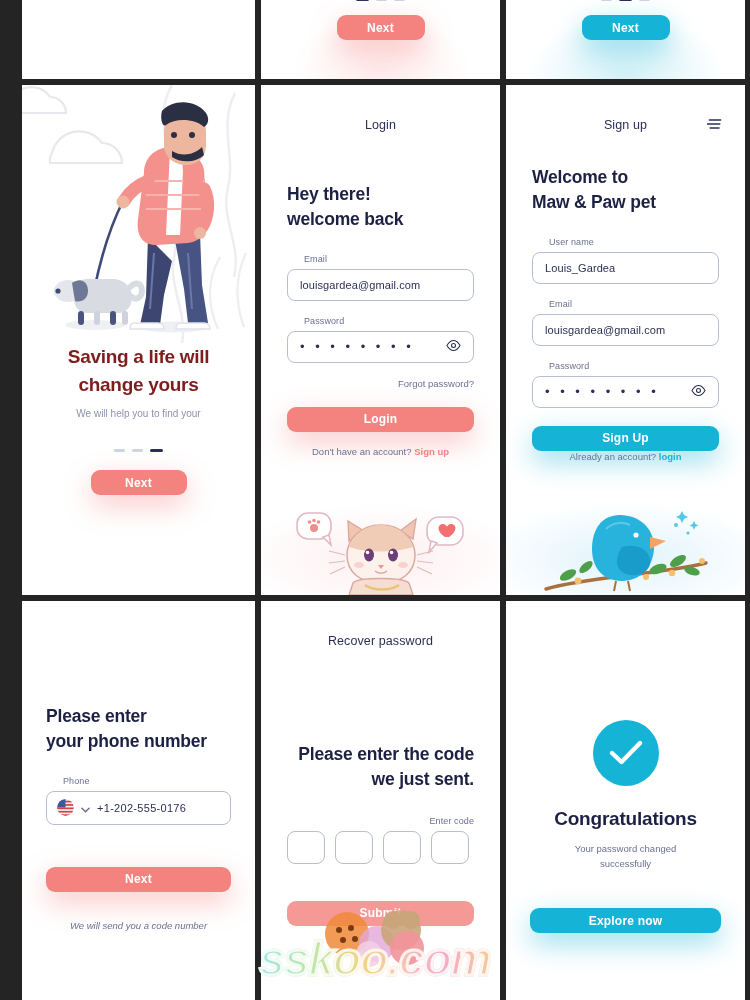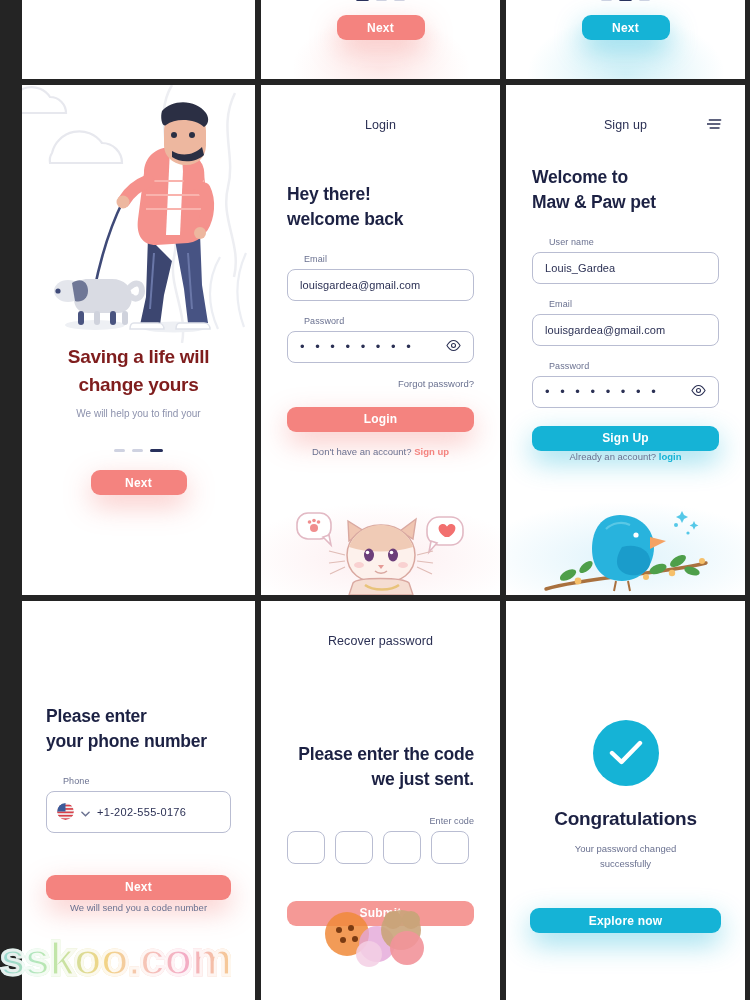--- a/index.html
+++ b/index.html
@@ -124,32 +124,34 @@
     margin:0 auto;
   }
   .congrats-title {
     font-size:19px; font-weight:700; color:#1c2143;
     text-align:center; margin-top:22px; letter-spacing:-.2px;
   }
 
   
   .phone-input {
     border:1px solid #b9bdd2; border-radius:8px;
-    height:42px; display:flex; align-items:center;
+    height:34px; display:flex; align-items:center;
     padding:0 10px; gap:7px;
   }
   .flag { width:17px; height:17px; border-radius:50%; overflow:hidden; flex:0 0 auto; }
   .phone-val { font-size:11px; color:#2b3054; letter-spacing:.3px; }
 
   
   .watermark {
     position:absolute;
     left:0; right:0; bottom:18px;
     pointer-events:none;
+    text-align:center;
     z-index:40;
+    font-style:italic;
   }
   .wm-text {
     font-size:46px; font-weight:700; letter-spacing:-1px;
     line-height:1;
     background:linear-gradient(90deg,#9fe4e0 0%,#b9e6a8 22%,#f2d27e 45%,#f6c3b2 62%,#f3a8c4 80%,#f6c98f 100%);
     -webkit-background-clip:text; background-clip:text; color:transparent;
     -webkit-text-stroke:3px rgba(255,255,255,.85);
     paint-order:stroke fill;
     opacity:.95;
   }
@@ -476,21 +478,21 @@
             <svg width="9" height="6" viewBox="0 0 10 6" fill="none" stroke="#6a7190" stroke-width="1.6" stroke-linecap="round">
               <path d="M1 1 L5 5 L9 1"></path>
             </svg>
           </span>
           <span class="phone-val">+1-202-555-0176</span>
         </div>
       </div>
 
       <div class="btn btn-coral btn-coral-glow" style="margin-top:42px;">Next</div>
 
-      <div class="muted-sm" style="margin-top:2px;">We will send you a code number</div>
+      <div class="muted-sm" style="margin-top:28px;font-style:italic;">We will send you a code number</div>
     </div>
   </div>
 
   <div class="card">
     <div class="screen-title">Recover password</div>
 
     <div style="padding:0 26px;margin-top:94px;text-align:right;">
       <div class="headline">Please enter the code</div>
       <div class="headline">we just sent.</div>
 

